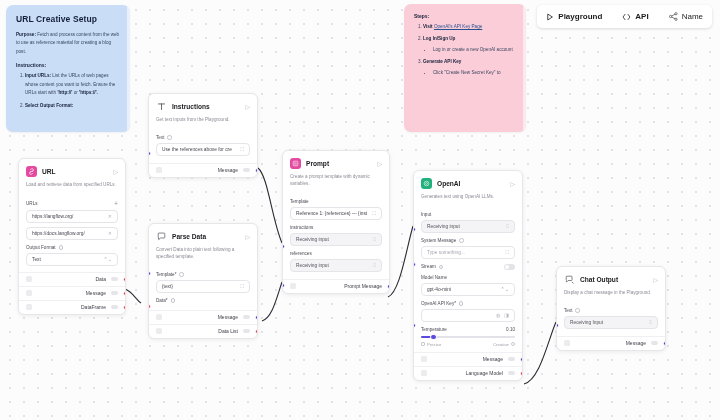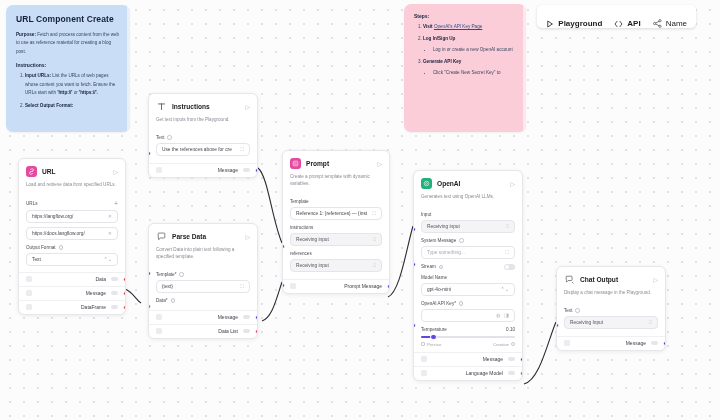--- a/index.html
+++ b/index.html
@@ -35,25 +35,25 @@
   .note .lbl { font-size: 5px; font-weight: bold; color: #16213b; margin: 6px 0 4px; }
   .note ol { margin-left: 9px; }
   .note ol li { margin-bottom: 4px; }
   .note ul { margin-left: 10px; margin-top: 2px; }
   .note ul li { list-style: disc; }
   .note a { color: #2a4f8f; text-decoration: underline; }
   .note-edge { position:absolute; top:0; right:0; width:3px; height:100%; background:rgba(255,255,255,.55); }
 
   
   #toolbar {
-    position: absolute; top: 5px; right: 24px;
+    position: absolute; top: 5px; right: 8px;
     height: 23px; background: #fff;
     border-radius: 5px;
     box-shadow: 0 1px 3px rgba(0,0,0,.14);
-    display: flex; align-items: flex-end; padding: 0 9px; gap: 12px;
+    display: flex; align-items: center; padding: 0 9px; gap: 20px;
   }
   .tb-item { display: flex; align-items: center; gap: 4px; font-size: 8px; color: #1c1c1c; cursor: pointer; }
   .tb-item.bold { font-weight: bold; }
   .tb-ico { display:flex; align-items:center; }
 
   
   .node {
     position: absolute;
     background: #fff;
     border: 1px solid #e7e7ea;
@@ -119,21 +119,21 @@
     <g fill="none" stroke="#2b2b33" stroke-width="1.1">
       <path d="M125,289 C133,292 136,300 141,303"></path>
       <path d="M262,321 C272,318 276,300 282,282"></path>
       <path d="M258,168 C268,176 272,220 282,243"></path>
       <path d="M388,297 C400,292 406,250 413,226"></path>
       <path d="M524,384 C540,380 548,340 556,322"></path>
     </g>
   </svg>
 
   <div class="note note-blue" style="left:6px; top:5px; width:124px; height:127px;">
-    <h3>URL Component Create</h3>
+    <h3>URL Creative Setup</h3>
     <p>
       <span class="b">Purpose:</span>
       <span>Fetch and process content from the web to use as reference material for creating a blog post.</span>
     </p>
     <div class="lbl">Instructions:</div>
     <ol>
       <li>
         <span class="b">Input URLs:</span>
         <span>List the URLs of web pages whose content you want to fetch. Ensure the URLs start with</span>
         <span class="b">'http://'</span>

